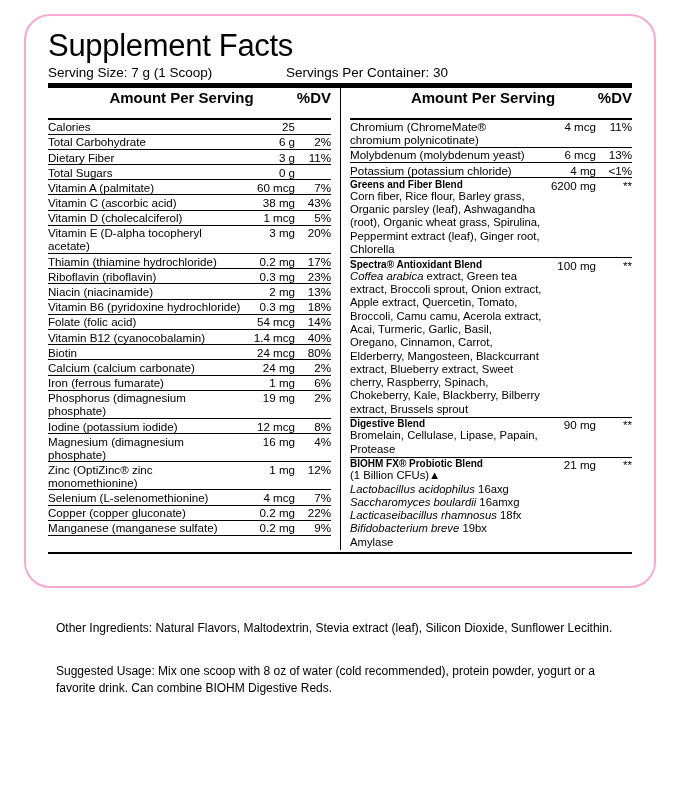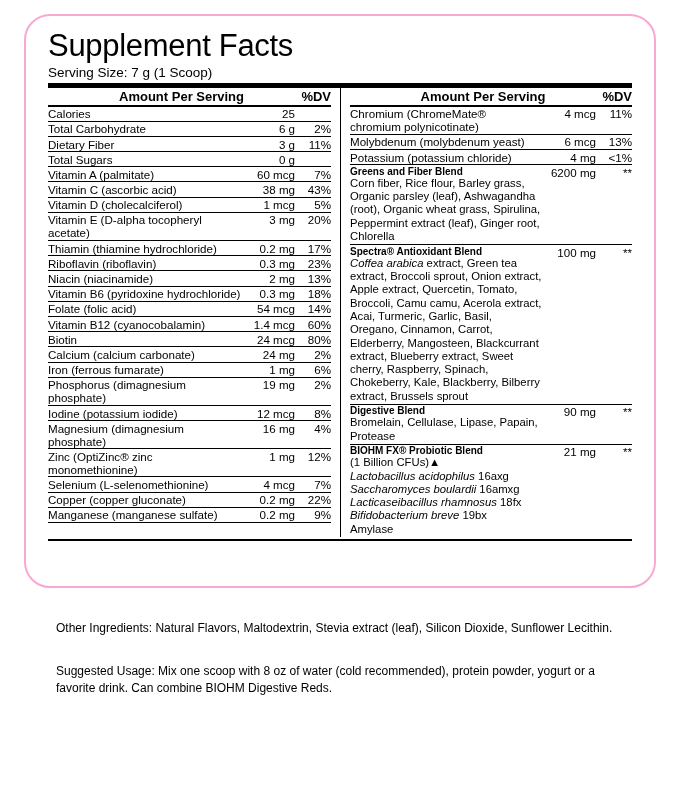--- a/index.html
+++ b/index.html
@@ -48,23 +48,23 @@
   }
   .col {
     width: 50%;
     position: relative;
   }
   .col.left { padding-right: 9px; }
   .col.right { padding-left: 9px; border-left: 1.5px solid #000; }
 
   .hdr {
     display: flex;
-    font-size: 13px;
+    font-size: 15px;
     font-weight: bold;
-    padding: 1px 0 1px 0;
+    padding: 1px 0 12px 0;
   }
   .hdr .aps { flex: 1; text-align: center; padding-left: 26px; }
   .hdr .dv { width: 42px; text-align: right; }
 
   table.nf {
     width: 100%;
     border-collapse: collapse;
     font-size: 11.6px;
   }
   table.nf td {
@@ -99,20 +99,21 @@
   .lbl { font-weight: 400; }
 </style>
 </head>
 <body>
 
 <div class="panel">
   <div class="inner">
     <div class="title">Supplement Facts</div>
     <div class="serving-row">
       <span class="ss">Serving Size: 7 g (1 Scoop)</span>
+      <span>Servings Per Container: 30</span>
     </div>
     <div class="rule-thick"></div>
 
     <div class="cols">
 
       <div class="col left">
         <div class="hdr">
           <span class="aps">Amount Per Serving</span>
           <span class="dv">%DV</span>
         </div>
@@ -180,21 +181,21 @@
                 <td class="dv">18%</td>
               </tr>
               <tr>
                 <td class="nm">Folate (folic acid)</td>
                 <td class="amt">54 mcg</td>
                 <td class="dv">14%</td>
               </tr>
               <tr>
                 <td class="nm">Vitamin B12 (cyanocobalamin)</td>
                 <td class="amt">1.4 mcg</td>
-                <td class="dv">60%</td>
+                <td class="dv">40%</td>
               </tr>
               <tr>
                 <td class="nm">Biotin</td>
                 <td class="amt">24 mcg</td>
                 <td class="dv">80%</td>
               </tr>
               <tr>
                 <td class="nm">Calcium (calcium carbonate)</td>
                 <td class="amt">24 mg</td>
                 <td class="dv">2%</td>

